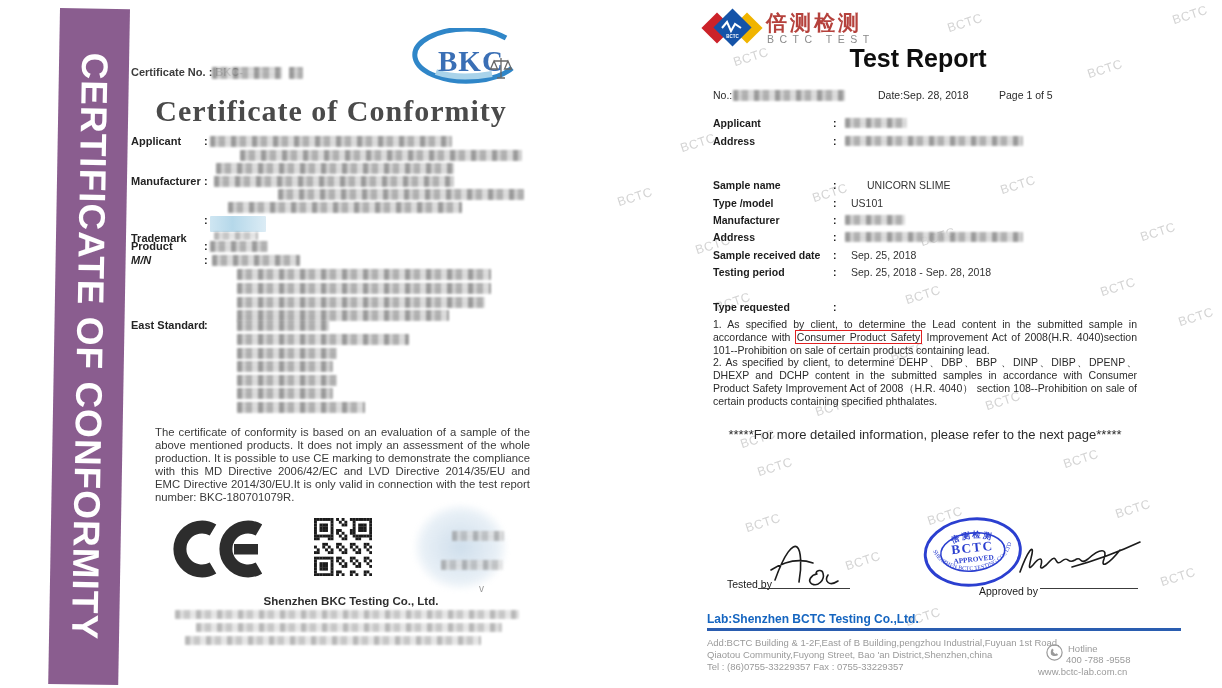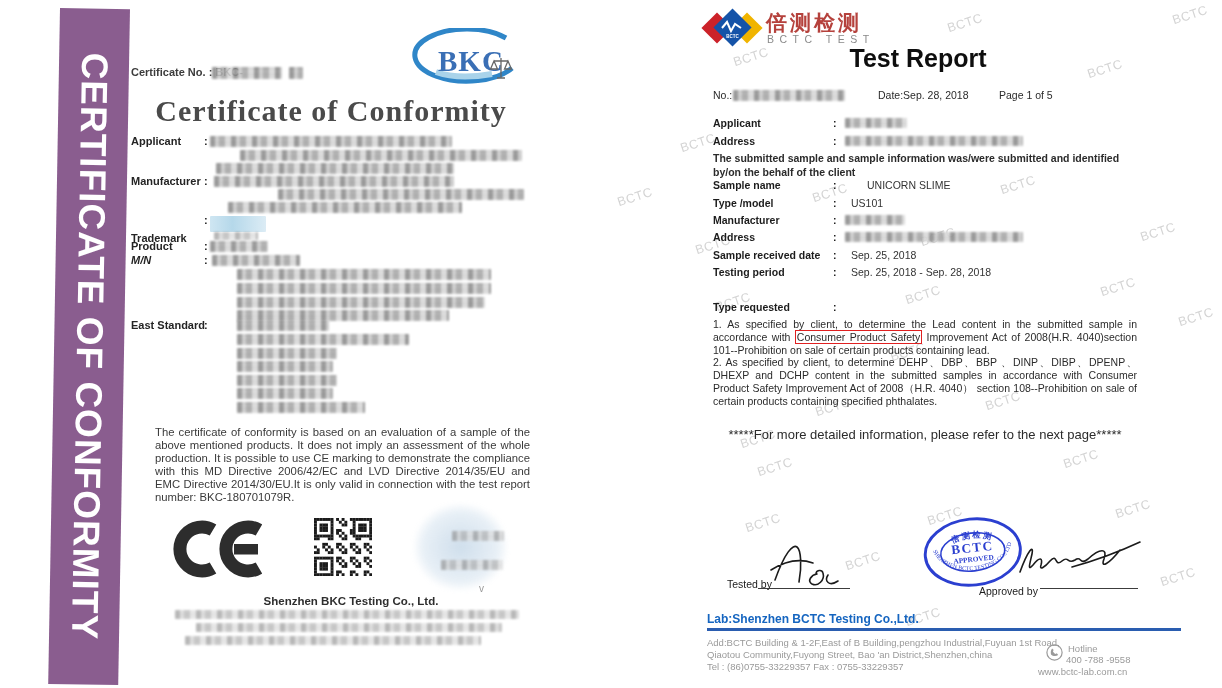--- a/index.html
+++ b/index.html
@@ -387,21 +387,20 @@
   <div class="rval" style="left:878px;top:89px;color:#2b2b2b;">Date:Sep. 28, 2018</div>
   <div class="rval" style="left:999px;top:89px;color:#2b2b2b;">Page 1 of 5</div>
 
   <div class="rlbl" style="left:713px;top:117px;">Applicant</div>
   <div class="colon" style="left:833px;top:117px;">:</div>
   <div class="blur" style="left:845px;top:118px;width:62px;height:10px;"></div>
   <div class="rlbl" style="left:713px;top:135px;">Address</div>
   <div class="colon" style="left:833px;top:135px;">:</div>
   <div class="blur" style="left:845px;top:136px;width:178px;height:10px;"></div>
 
-  <div class="par" style="left:713px;top:152px;width:432px;font-weight:bold;line-height:13.5px;text-align:left;">The submitted sample and sample information was/were submitted and identified by/on the behalf of the client</div>
 
   <div class="rlbl" style="left:713px;top:179px;">Sample name</div>
   <div class="colon" style="left:833px;top:179px;">:</div>
   <div class="rval" style="left:851px;top:179px;padding-left:16px;">UNICORN SLIME</div>
 
   <div class="rlbl" style="left:713px;top:197px;">Type /model</div>
   <div class="colon" style="left:833px;top:197px;">:</div>
   <div class="rval" style="left:851px;top:197px;">US101</div>
 
   <div class="rlbl" style="left:713px;top:214px;">Manufacturer</div>

